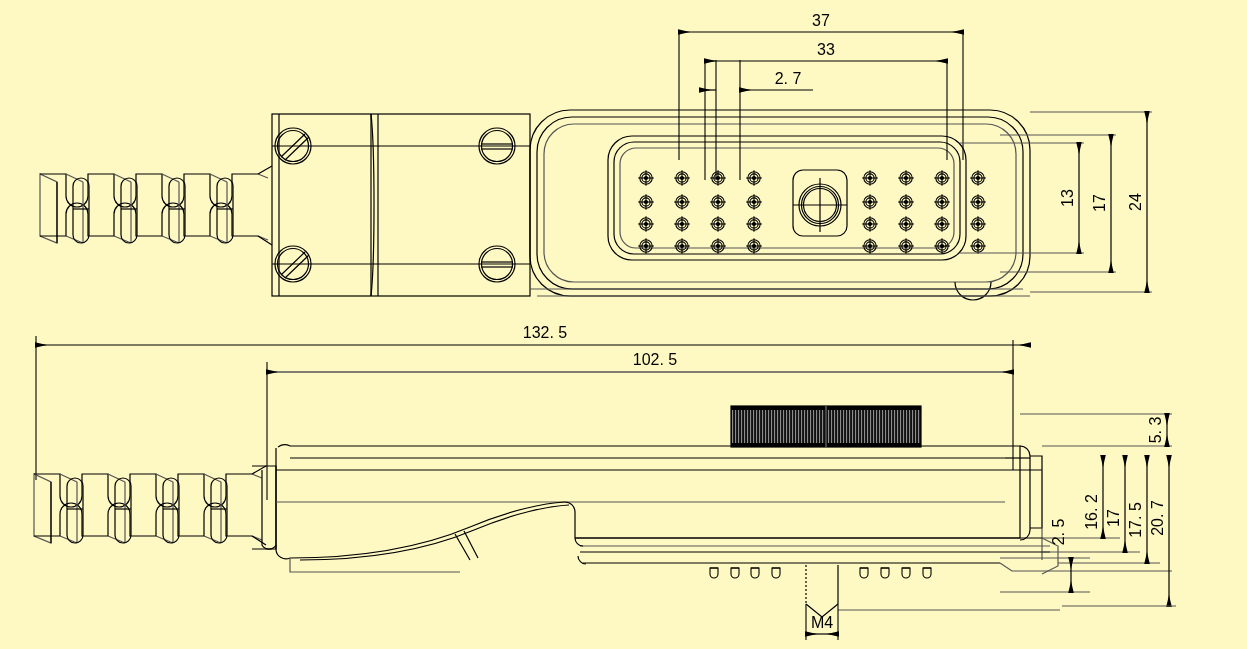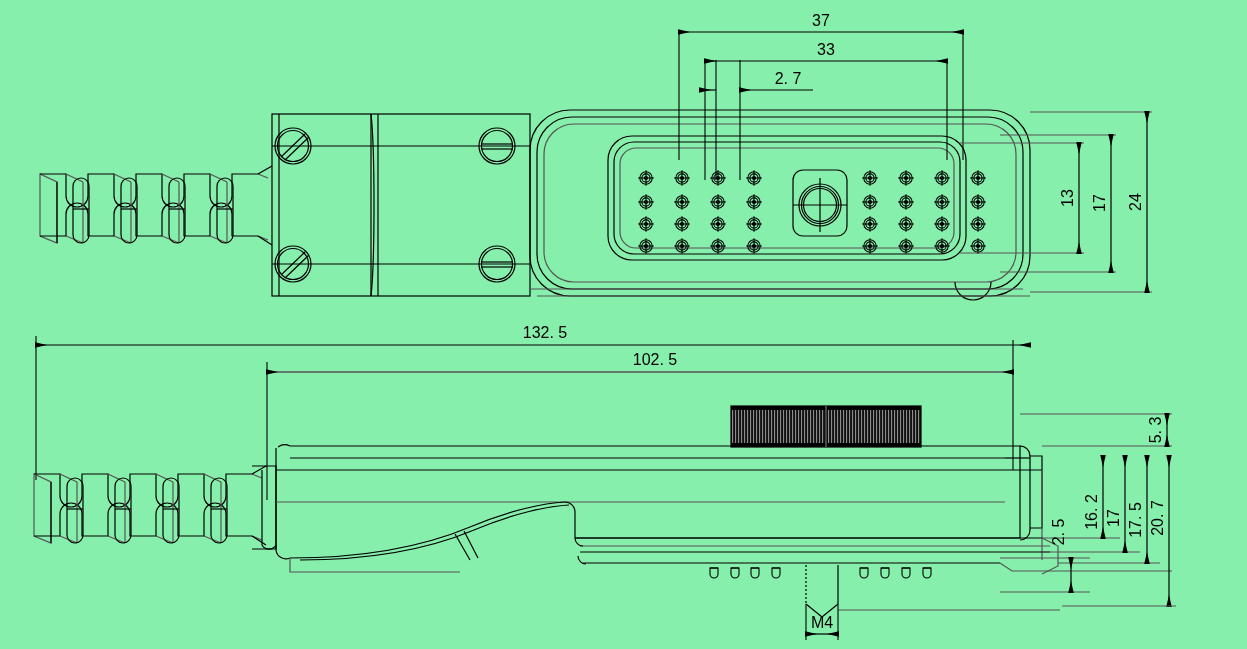--- a/index.html
+++ b/index.html
@@ -7,21 +7,21 @@
     padding: 0;
     background: #ffffff;
   }
   body {
     font-family: "Liberation Sans", sans-serif;
   }
   #drawing-root {
     position: relative;
     width: 1247px;
     height: 649px;
-    background: #86efac;
+    background: #fef9c3;
     overflow: hidden;
   }
   #drawing-svg {
     display: block;
     width: 1247px;
     height: 649px;
   }
   .dim-text {
     font-family: "Liberation Sans", sans-serif;
     font-size: 16px;

